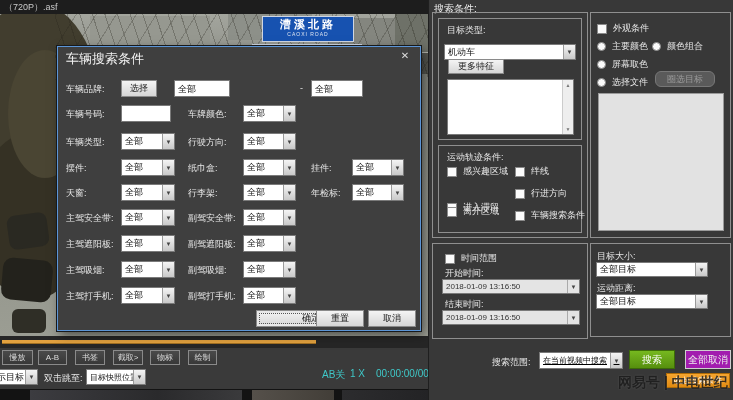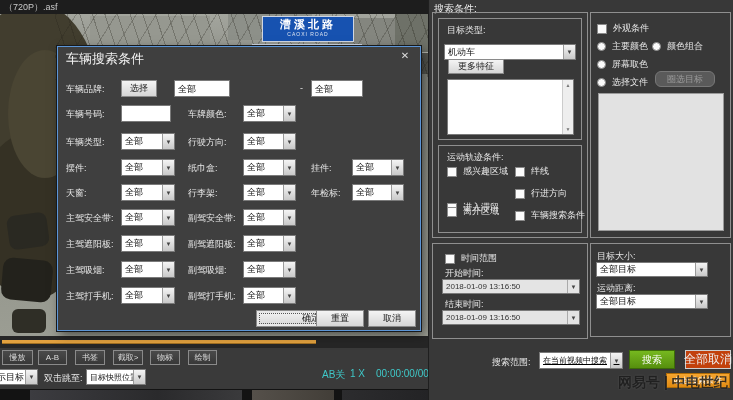--- a/index.html
+++ b/index.html
@@ -49,21 +49,21 @@
   .dialog .lb{font-size:9px;}
   .okfocus{box-shadow:inset 0 0 0 2px #e8e8e8;outline:1px dotted #555;outline-offset:-4px;}
   
   .panel{position:absolute;left:428px;top:0;width:305px;height:400px;background:#383838;border-left:1px solid #1f1f1f;}
   .phead{position:absolute;left:5px;top:2px;font-size:10px;color:#eee;}
   .listbox{position:absolute;background:#fff;border:1px solid #7a7a7a;}
   .sbar{position:absolute;right:0;top:0;bottom:0;width:11px;background:#eee;border-left:1px solid #ccc;}
   .sbar .a{position:absolute;left:0;width:10px;height:10px;font-size:5px;color:#777;text-align:center;line-height:10px;}
   .preview{position:absolute;background:#e2e2e2;border:1px solid #9a9a9a;}
   .greenbtn{background:linear-gradient(#76b81f,#568f0e);border:1px solid #3c6b08;color:#fff;font-size:10px;}
-  .canbtn{background:#c2410c;border:1px solid #cfcfcf;color:#eee;font-size:12px;text-align:right;}
+  .canbtn{background:#a21caf;border:1px solid #cfcfcf;color:#eee;font-size:10px;text-align:right;}
   .orangebtn{background:linear-gradient(#f6a52e,#e18a10);border:1px solid #b06c07;color:#fff;font-size:8px;}
   .thumbstrip{position:absolute;left:0;top:389px;width:733px;height:11px;background:#131313;}
   .thumb{position:absolute;top:1px;height:10px;}
   .watermark{position:absolute;left:618px;top:374px;font-size:14px;font-weight:bold;color:#1c1c1c;opacity:.85;text-shadow:0 0 2px rgba(255,255,255,.18);white-space:nowrap;z-index:60;}
 </style>
 </head>
 <body>
 
 <div class="stage">
 

